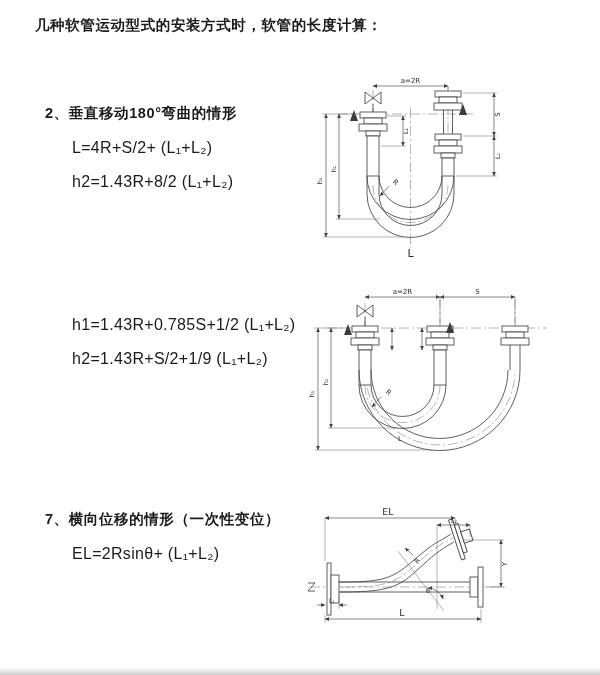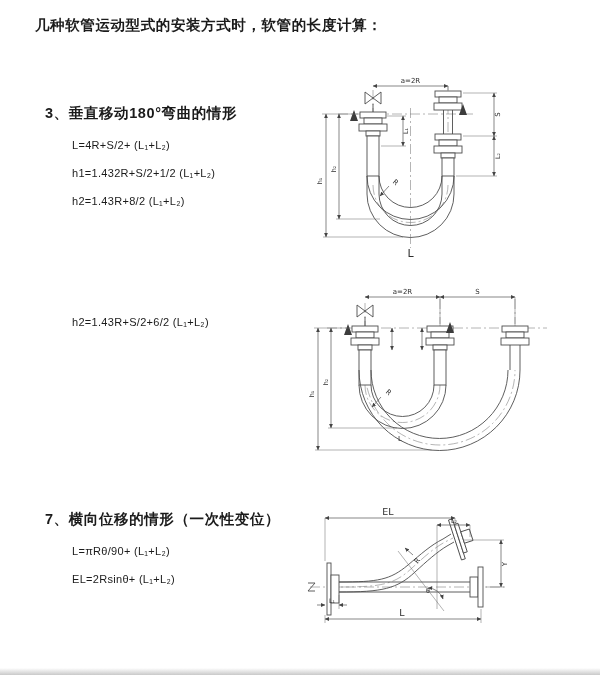--- a/index.html
+++ b/index.html
@@ -5,21 +5,21 @@
   html,body{margin:0;padding:0}
   body{
     width:600px;height:675px;position:relative;background:#ffffff;
     font-family:"Liberation Sans","DejaVu Sans",sans-serif;color:#1b1b1b;overflow:hidden;
   }
   .title{
     position:absolute;left:35px;top:16px;font-size:14.5px;font-weight:600;letter-spacing:.6px;font-family:Liberation Serif, serif;
   }
   .sec{position:absolute;left:45px}
   .sec .h{font-size:14.5px;font-weight:600;letter-spacing:.6px}
-  .sec .f{font-size:11px;margin-top:16px;padding-left:27px;letter-spacing:.3px;font-weight:500}
+  .sec .f{font-size:16px;margin-top:16px;padding-left:27px;letter-spacing:.3px;font-weight:500}
   #sec1{top:104px}
   #sec2{top:300px}
   #sec3{top:510px}
   .diag{position:absolute}
   #d1{left:308px;top:66px}
   #d2{left:302px;top:282px}
   #d3{left:298px;top:497px}
   svg .ln{stroke:#4d4d4d;stroke-width:.9;fill:none}
   svg .fit{fill:#ffffff;stroke:#4d4d4d;stroke-width:.9}
   svg .cl{stroke:#777;stroke-width:.55;fill:none;stroke-dasharray:10 3 2 3}
@@ -32,33 +32,32 @@
   svg text.lbl-sm{font-family:"DejaVu Sans",sans-serif;font-size:6.3px;fill:#2e2e2e}
   .bottom-strip{position:absolute;left:0;bottom:0;width:100%;height:7px;
     background:linear-gradient(#ffffff,#c9c9c9)}
 </style>
 </head>
 <body>
 
 <div class="title">几种软管运动型式的安装方式时，软管的长度计算：</div>
 
 <div class="sec" id="sec1">
-  <div class="h">3、垂直移动180°弯曲的情形</div>
+  <div class="h">2、垂直移动180°弯曲的情形</div>
   <div class="f">L=4R+S/2+ (L₁+L₂)</div>
-  <div class="f">h1=1.432R+S/2+1/2 (L₁+L₂)</div>
   <div class="f">h2=1.43R+8/2 (L₁+L₂)</div>
 </div>
 
 <div class="sec" id="sec2">
-  <div class="f">h2=1.43R+S/2+6/2 (L₁+L₂)</div>
+  <div class="f">h1=1.43R+0.785S+1/2 (L₁+L₂)</div>
+  <div class="f">h2=1.43R+S/2+1/9 (L₁+L₂)</div>
 </div>
 
 <div class="sec" id="sec3">
   <div class="h">7、横向位移的情形（一次性变位）</div>
-  <div class="f">L=πRθ/90+ (L₁+L₂)</div>
   <div class="f">EL=2Rsinθ+ (L₁+L₂)</div>
 </div>
 
 <svg class="diag" id="d1" width="290" height="195" viewBox="0 0 290 195">
   <defs>
     <marker id="m1" markerWidth="7" markerHeight="7" refX="8.5" refY="5" viewBox="0 0 10 10" orient="auto-start-reverse">
       <path d="M0,1 L9,5 L0,9 Z" fill="#444"></path>
     </marker>
     <pattern id="hp1" patternUnits="userSpaceOnUse" width="4" height="4">
       <path d="M0,0 L4,4 M4,0 L0,4" stroke="#8a8a8a" stroke-width="0.6"></path>

